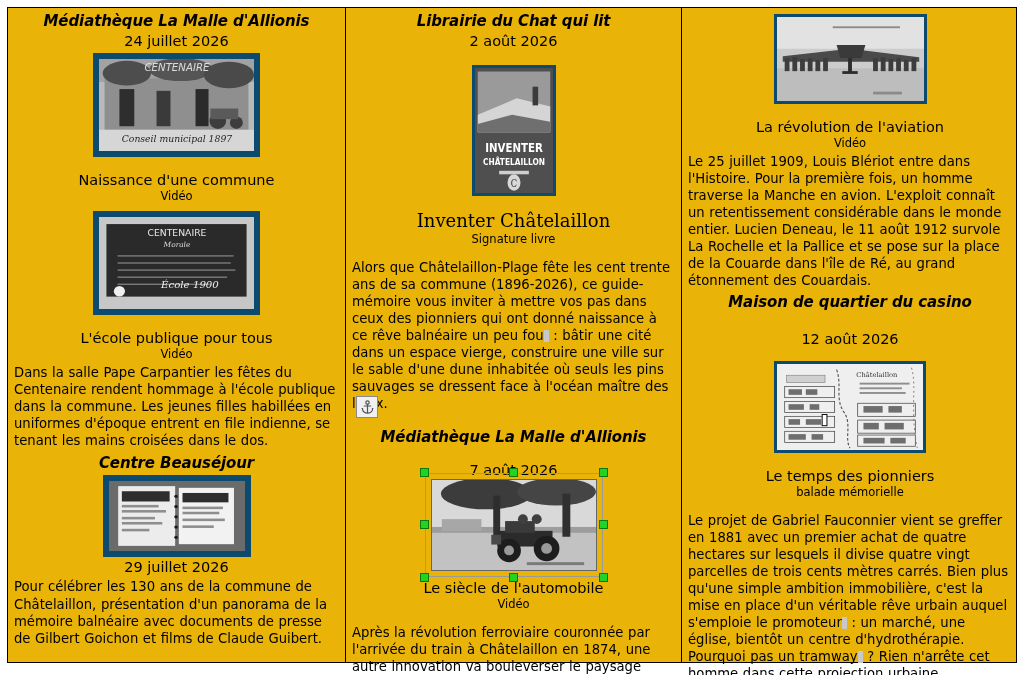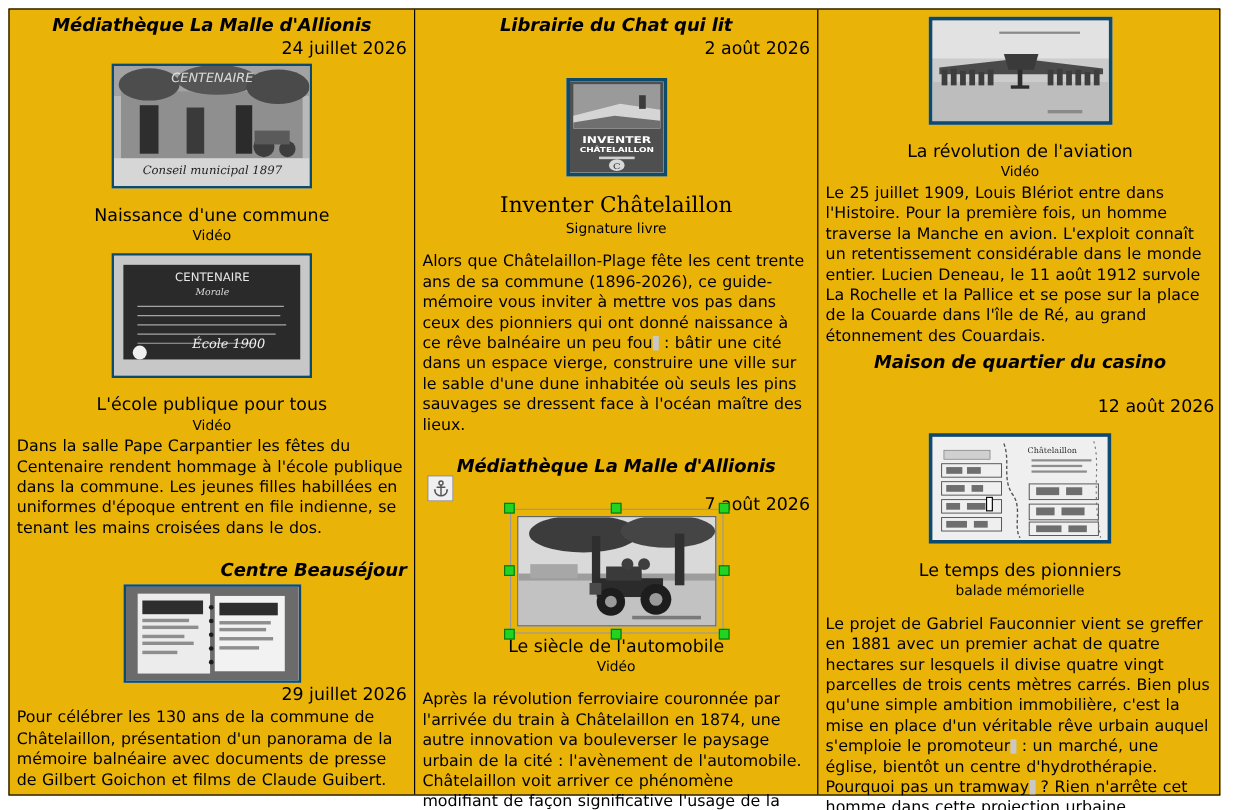--- a/index.html
+++ b/index.html
@@ -54,21 +54,21 @@
     font-weight: bold;
     font-style: italic;
     font-size: 15px;
     text-align: center;
     line-height: 1.25;
     margin: 4px 0 0 0;
     letter-spacing: -0.1px;
   }
   .date {
     font-size: 14.5px;
-    text-align: right;
+    text-align: center;
     line-height: 1.3;
     margin: 1px 0 2px 0;
   }
   .caption {
     font-size: 14.5px;
     text-align: center;
     line-height: 1.25;
     margin: 14px 0 0 0;
   }
   .subcaption {
@@ -82,21 +82,21 @@
     line-height: 1.29;
     text-align: left;
     margin: 2px 0 0 0;
     word-spacing: 0.4px;
   }
 
   
   .photo {
     display: block;
     margin: 0 auto;
-    border: 2px solid #0c4a6e;
+    border: 6px solid #0c4a6e;
     background: #cfcfcf;
     position: relative;
     overflow: hidden;
     box-sizing: border-box;
   }
   .photo svg { display: block; width: 100%; height: 100%; }
 
   
   .sel-wrap {
     position: relative;
@@ -202,21 +202,21 @@
         </g>
         <text x="98" y="80" font-family="DejaVu Serif" font-size="11" fill="#f0f0f0" text-anchor="middle" font-style="italic">École 1900</text>
         <circle cx="22" cy="84" r="6" fill="#efefef"></circle>
       </svg>
     </div>
 
     <div class="caption">L'école publique pour tous</div>
     <div class="subcaption">Vidéo</div>
     <div class="body-text">Dans la salle Pape Carpantier les fêtes du Centenaire rendent  hommage à l'école publique dans la commune. Les jeunes filles habillées en uniformes d'époque entrent en file indienne, se tenant les mains croisées dans le dos.</div>
 
-    <div class="venue" style="margin-top:17px;text-align:right;">Centre Beauséjour</div>
+    <div class="venue" style="margin-top:5px;">Centre Beauséjour</div>
 
     <div class="photo" style="width:148px;height:82px;margin-top:2px;">
       <svg viewBox="0 0 148 82" preserveAspectRatio="none">
         <rect width="148" height="82" fill="#6b6b6b"></rect>
         <rect x="10" y="6" width="62" height="70" fill="#ececec"></rect>
         <rect x="76" y="8" width="60" height="66" fill="#f2f2f2"></rect>
         <rect x="14" y="12" width="52" height="12" fill="#2d2d2d"></rect>
         <rect x="80" y="14" width="50" height="11" fill="#2d2d2d"></rect>
         <g fill="#8e8e8e">
           <rect x="14" y="28" width="40" height="3"></rect>
@@ -241,21 +241,21 @@
 
     <div class="date">29 juillet 2026</div>
     <div class="body-text">Pour célébrer les 130 ans de la commune de Châtelaillon, présentation d'un panorama de la mémoire balnéaire avec documents de presse de Gilbert Goichon et films de Claude Guibert.</div>
   </div>
 
   <div class="column" id="col2">
 
     <div class="venue">Librairie du Chat qui lit</div>
     <div class="date">2 août 2026</div>
 
-    <div class="photo" style="width:84px;height:82px;margin-top:14px;border-width:3px;">
+    <div class="photo" style="width:84px;height:131px;margin-top:14px;border-width:3px;">
       <svg viewBox="0 0 84 107" preserveAspectRatio="none">
         <rect width="84" height="107" fill="#4f4f4f"></rect>
         <rect x="3" y="3" width="78" height="52" fill="#9a9a9a"></rect>
         <path d="M3 40 L45 26 L81 33 L81 55 L3 55 Z" fill="#d5d5d5"></path>
         <path d="M3 48 L40 40 L81 46 L81 55 L3 55 Z" fill="#6f6f6f"></path>
         <rect x="62" y="16" width="6" height="16" fill="#3b3b3b"></rect>
         <text x="42" y="72" font-family="DejaVu Sans" font-size="11" font-weight="bold" fill="#ffffff" text-anchor="middle">INVENTER</text>
         <text x="42" y="83" font-family="DejaVu Sans" font-size="8" font-weight="bold" fill="#ffffff" text-anchor="middle">CHÂTELAILLON</text>
         <rect x="26" y="88" width="32" height="3" fill="#cfcfcf"></rect>
         <circle cx="42" cy="98" r="7" fill="#d8d8d8"></circle>

